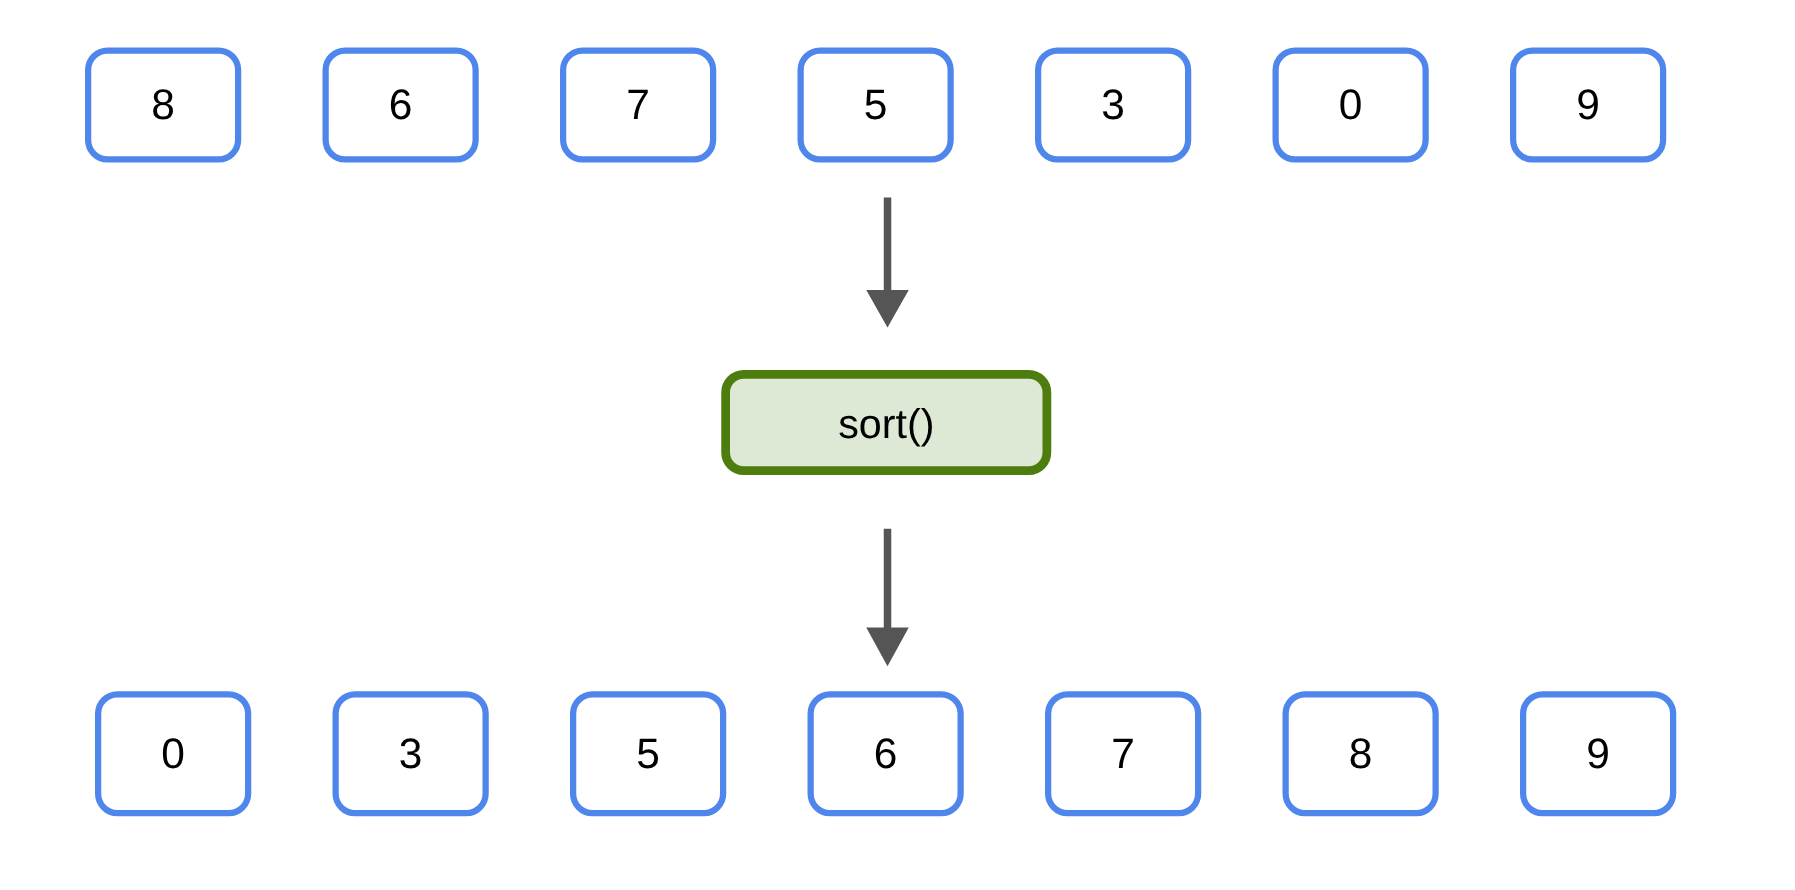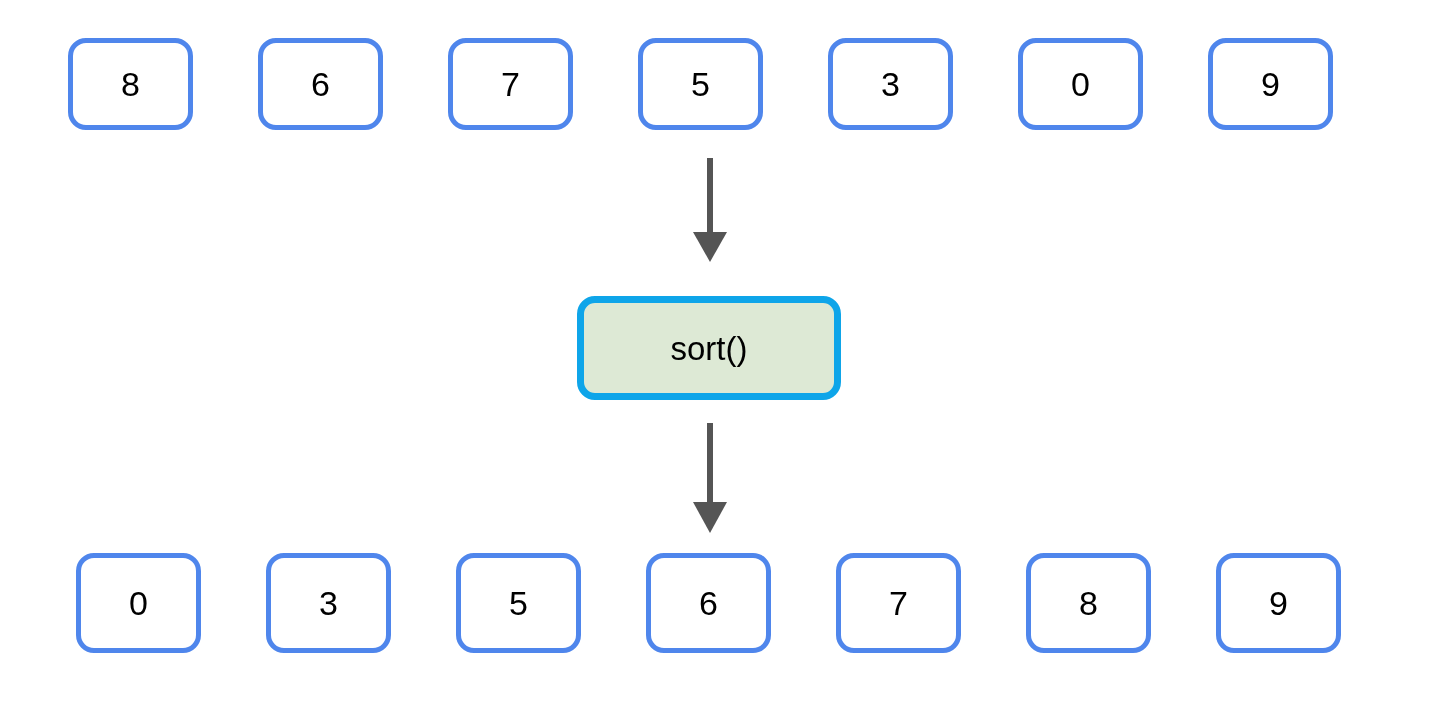--- a/index.html
+++ b/index.html
@@ -53,23 +53,23 @@
     line-height: 1;
     color: #000000;
     font-family: "Liberation Sans", sans-serif;
     letter-spacing: 0px;
   }
   #sort-node {
     position: absolute;
     left: 577px;
     top: 296px;
     width: 264px;
-    height: 104px;
+    height: 84px;
     box-sizing: border-box;
-    border: 7px solid #0ea5e9;
+    border: 7px solid #4d7c0f;
     border-radius: 18px;
     background: #dde9d5;
     display: flex;
     align-items: center;
     justify-content: center;
   }
   #sort-label {
     font-size: 33px;
     line-height: 1;
     color: #000000;

